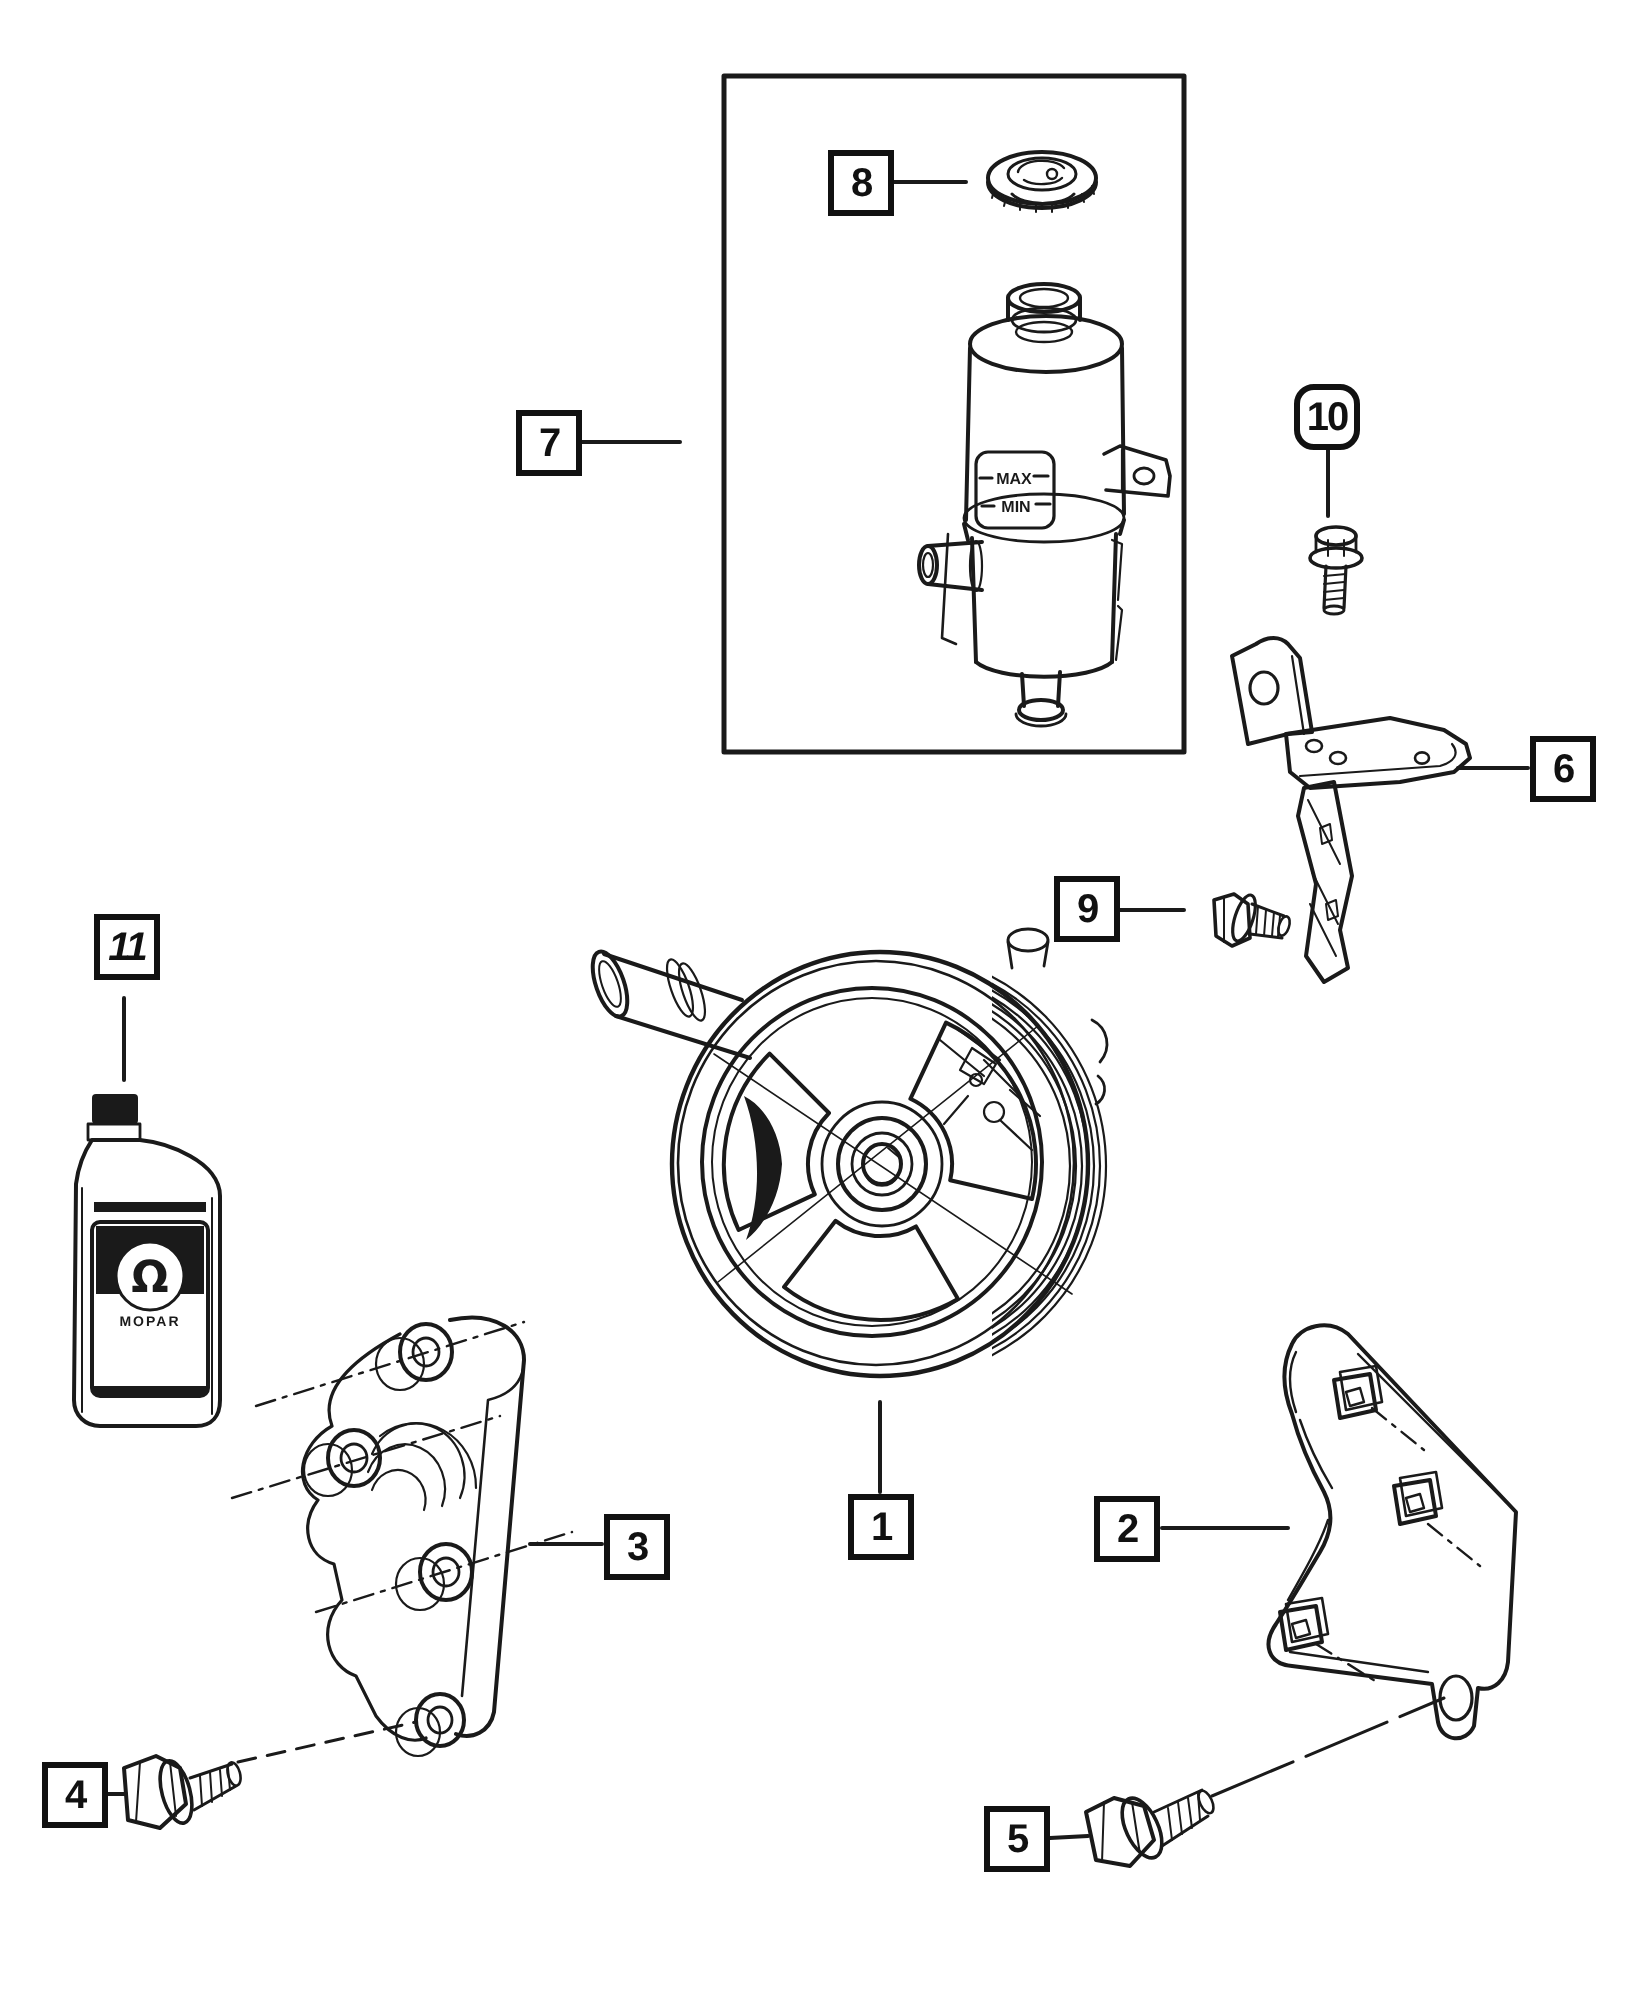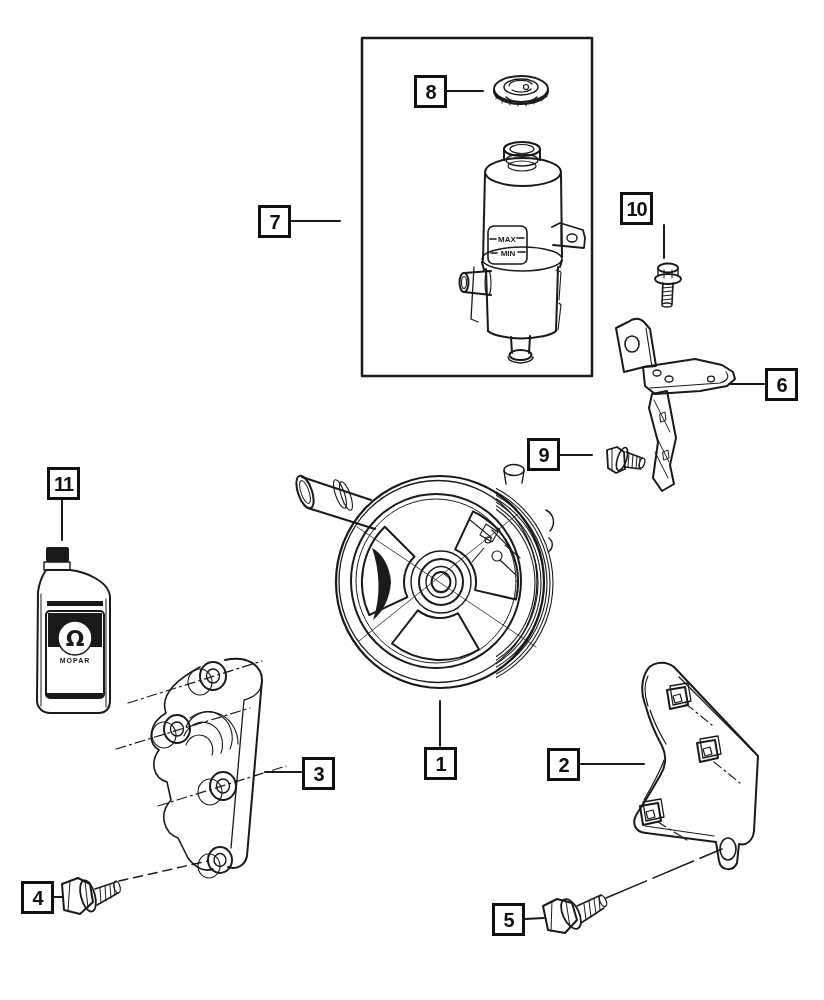--- a/index.html
+++ b/index.html
@@ -350,20 +350,20 @@
     </div>
   <div class="callout" style="left:258px;top:205px;">
       <span>7</span>
     </div>
   <div class="callout" style="left:414px;top:75px;">
       <span>8</span>
     </div>
   <div class="callout" style="left:527px;top:438px;">
       <span>9</span>
     </div>
-  <div class="callout" style="left:620px;top:192px;">
+  <div class="callout" style="left:647px;top:192px;border-radius:10px;">
       <span>10</span>
     </div>
-  <div class="callout" style="left:47px;top:467px;">
+  <div class="callout" style="left:47px;top:457px;font-style:italic;">
       <span>11</span>
     </div>
 
 </div>
 
 </body></html>

